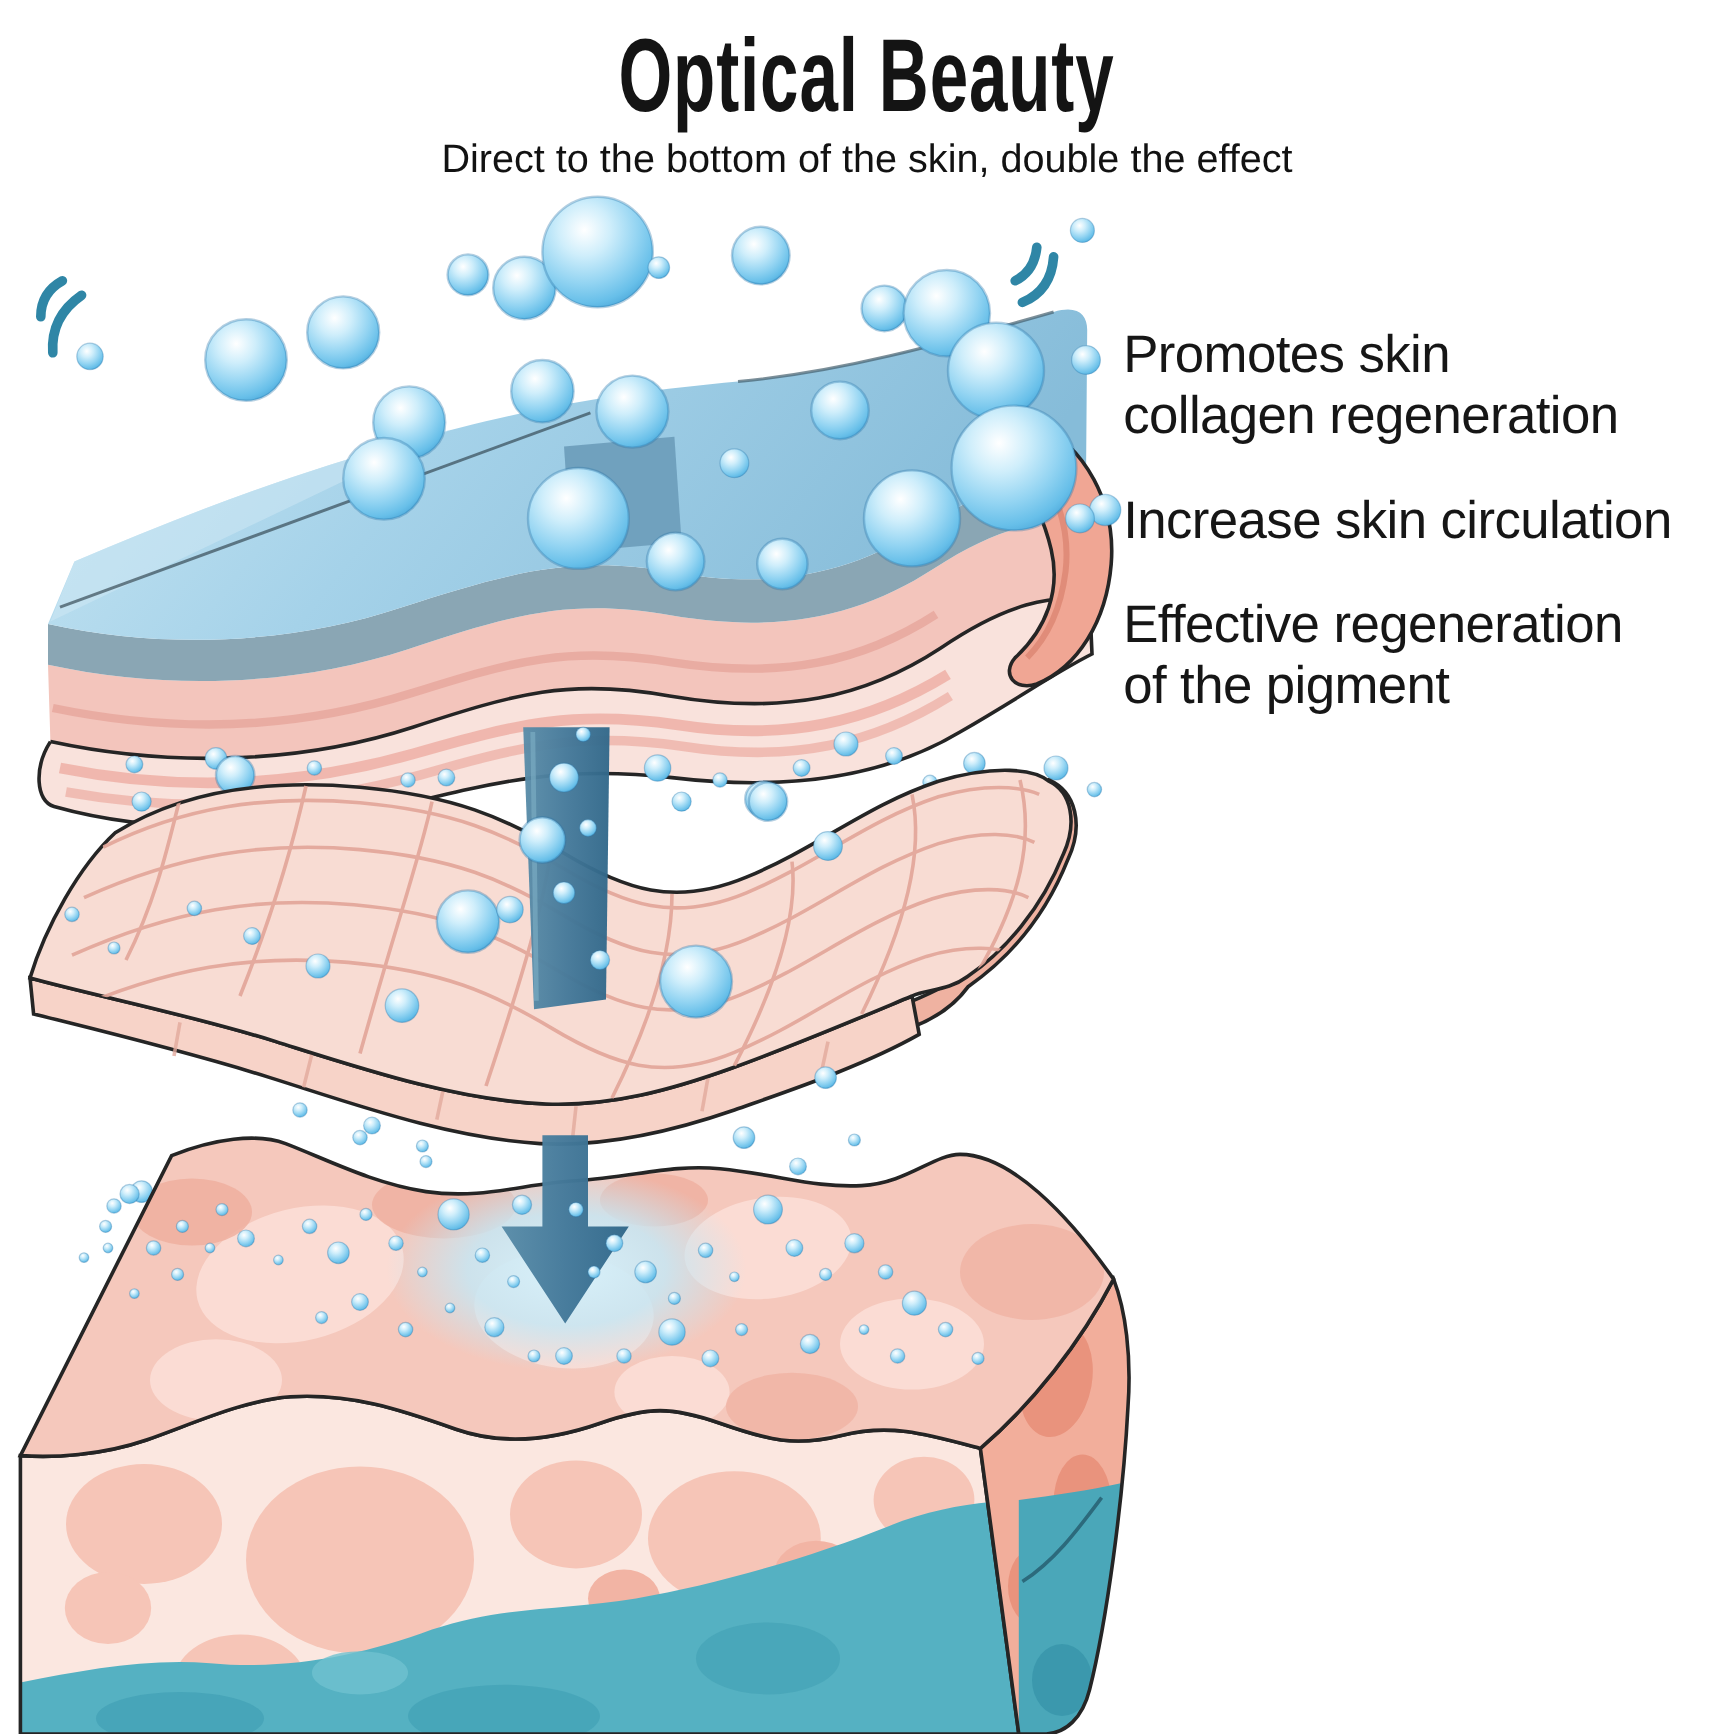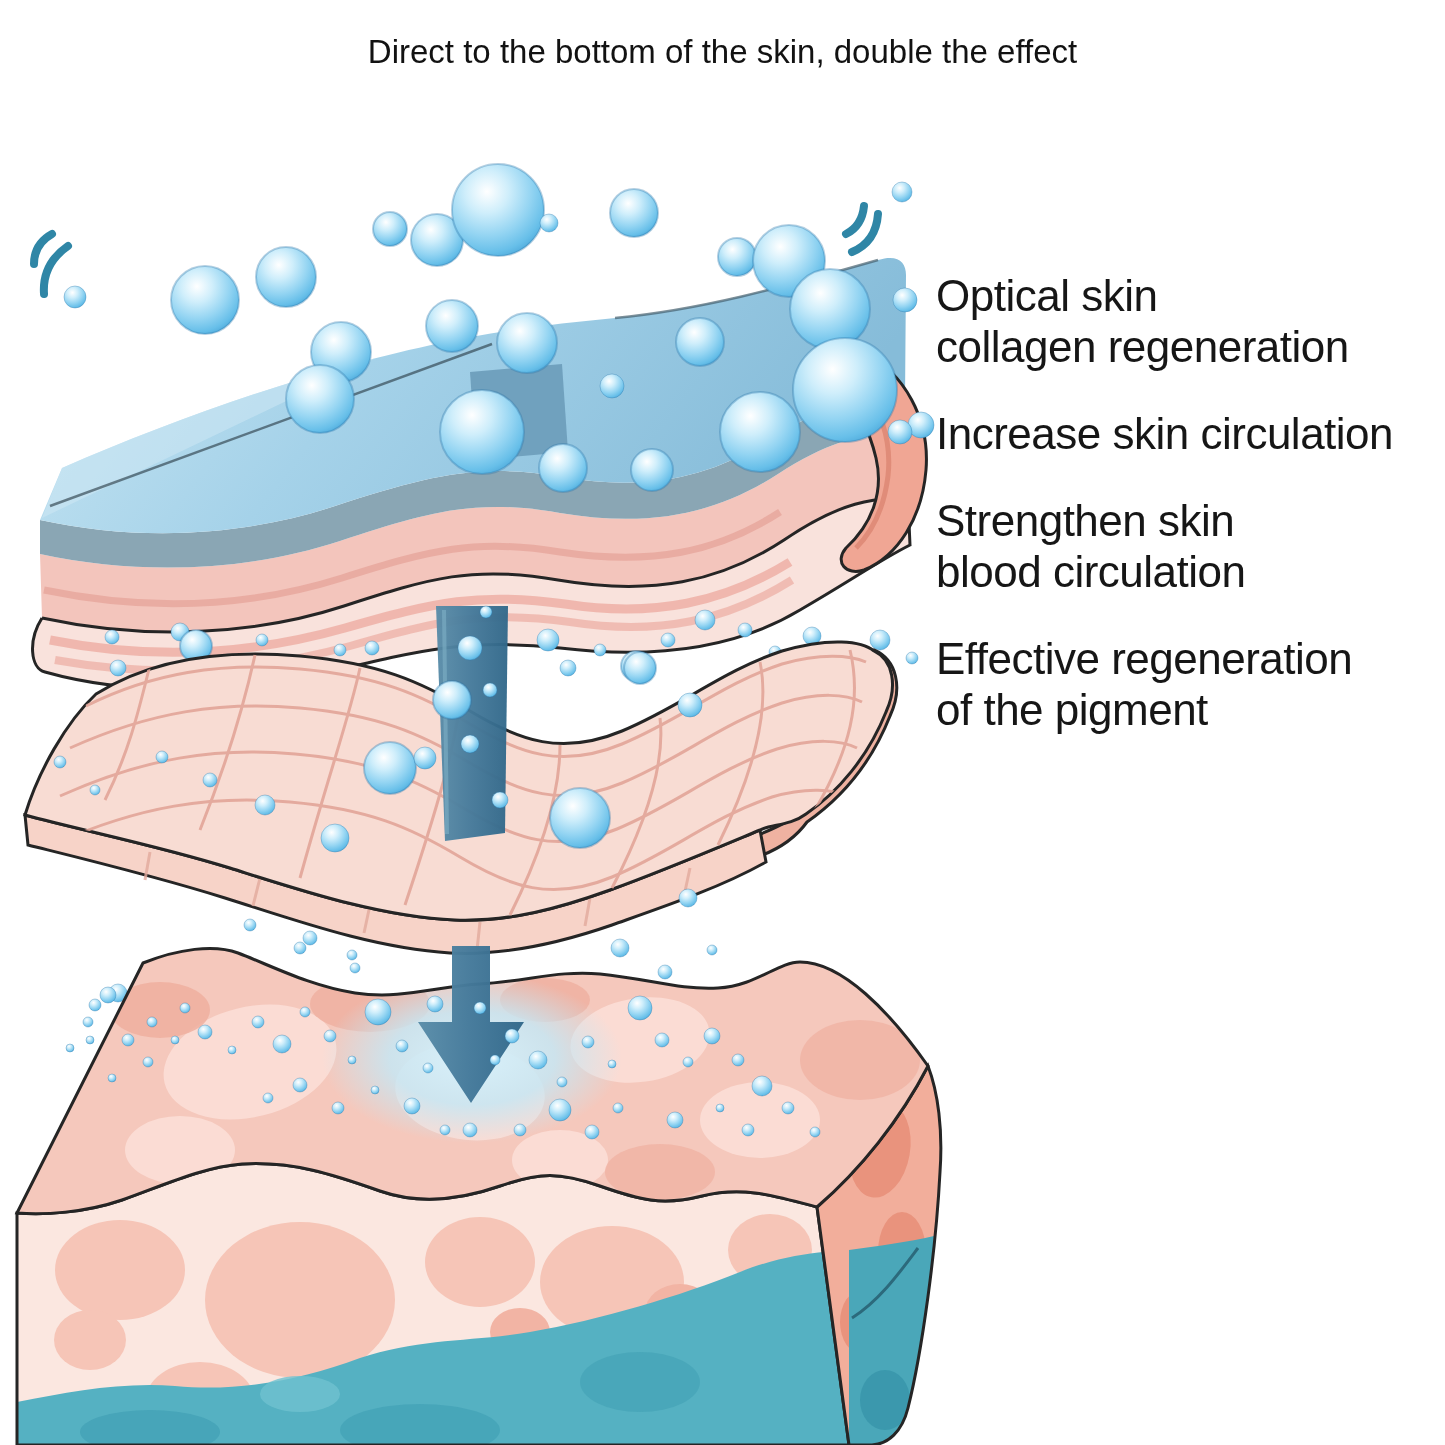--- a/index.html
+++ b/index.html
@@ -12,20 +12,21 @@
   .benefits{position:absolute;left:936px;top:270px;width:486px;margin:0;padding:0;list-style:none;}
   .benefits li{font-size:44px;line-height:1.16;letter-spacing:-.5px;color:#161616;margin:0 0 36px;white-space:pre-line;}
   svg.illo{position:absolute;left:0;top:0;}
 </style>
 </head>
 <body>
 
 <div class="stage">
 
   <header class="hdr">
+    <h1><span class="squeeze">Optical Beauty</span></h1>
     <p>Direct to the bottom of the skin, double the effect</p>
   </header>
 
   <svg class="illo" width="1445" height="1445" viewBox="0 0 1445 1445" xmlns="http://www.w3.org/2000/svg">
     <defs>
       <radialGradient id="bub" cx="38%" cy="30%" r="78%">
         <stop offset="0" stop-color="#ffffff"></stop>
         <stop offset="0.3" stop-color="#cfeefb"></stop>
         <stop offset="0.62" stop-color="#93d4f2"></stop>
         <stop offset="0.85" stop-color="#67bfe9"></stop>
@@ -339,22 +340,20 @@
         <circle cx="108" cy="995" r="8" fill="url(#bub)" stroke="rgba(43,118,170,0.35)" stroke-width="1"></circle>
         <circle cx="88" cy="1022" r="5" fill="url(#bub)" stroke="rgba(43,118,170,0.35)" stroke-width="1"></circle>
         <circle cx="128" cy="1040" r="6" fill="url(#bub)" stroke="rgba(43,118,170,0.35)" stroke-width="1"></circle>
         <circle cx="70" cy="1048" r="4" fill="url(#bub)" stroke="rgba(43,118,170,0.35)" stroke-width="1"></circle>
         <circle cx="148" cy="1062" r="5" fill="url(#bub)" stroke="rgba(43,118,170,0.35)" stroke-width="1"></circle>
         <circle cx="112" cy="1078" r="4" fill="url(#bub)" stroke="rgba(43,118,170,0.35)" stroke-width="1"></circle>
       </g>
   </svg>
 
   <ul class="benefits">
-    <li>Optical skin
+    <li>Promotes skin
 collagen regeneration</li>
     <li>Increase skin circulation</li>
-    <li>Strengthen skin
-blood circulation</li>
     <li>Effective regeneration
 of the pigment</li>
   </ul>
 
 </div>
 
 </body></html>

